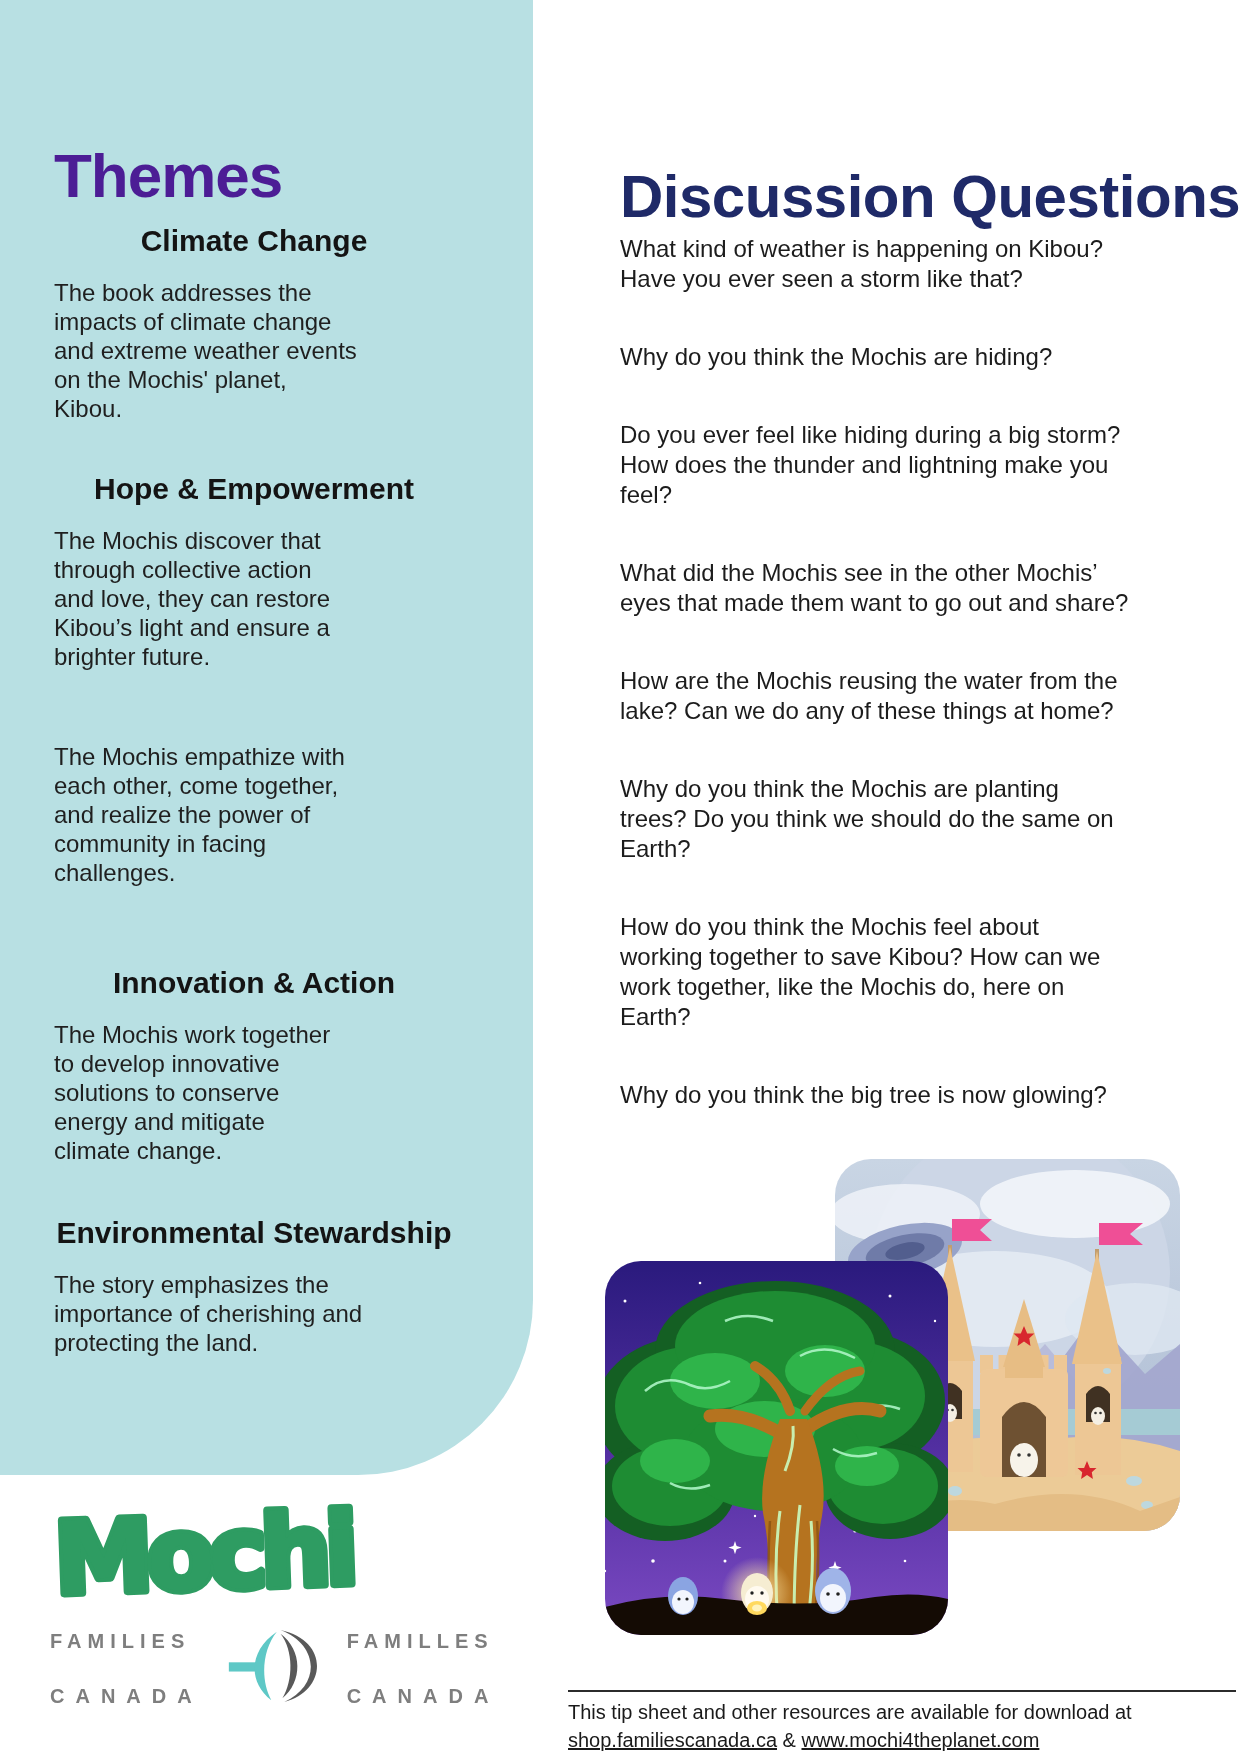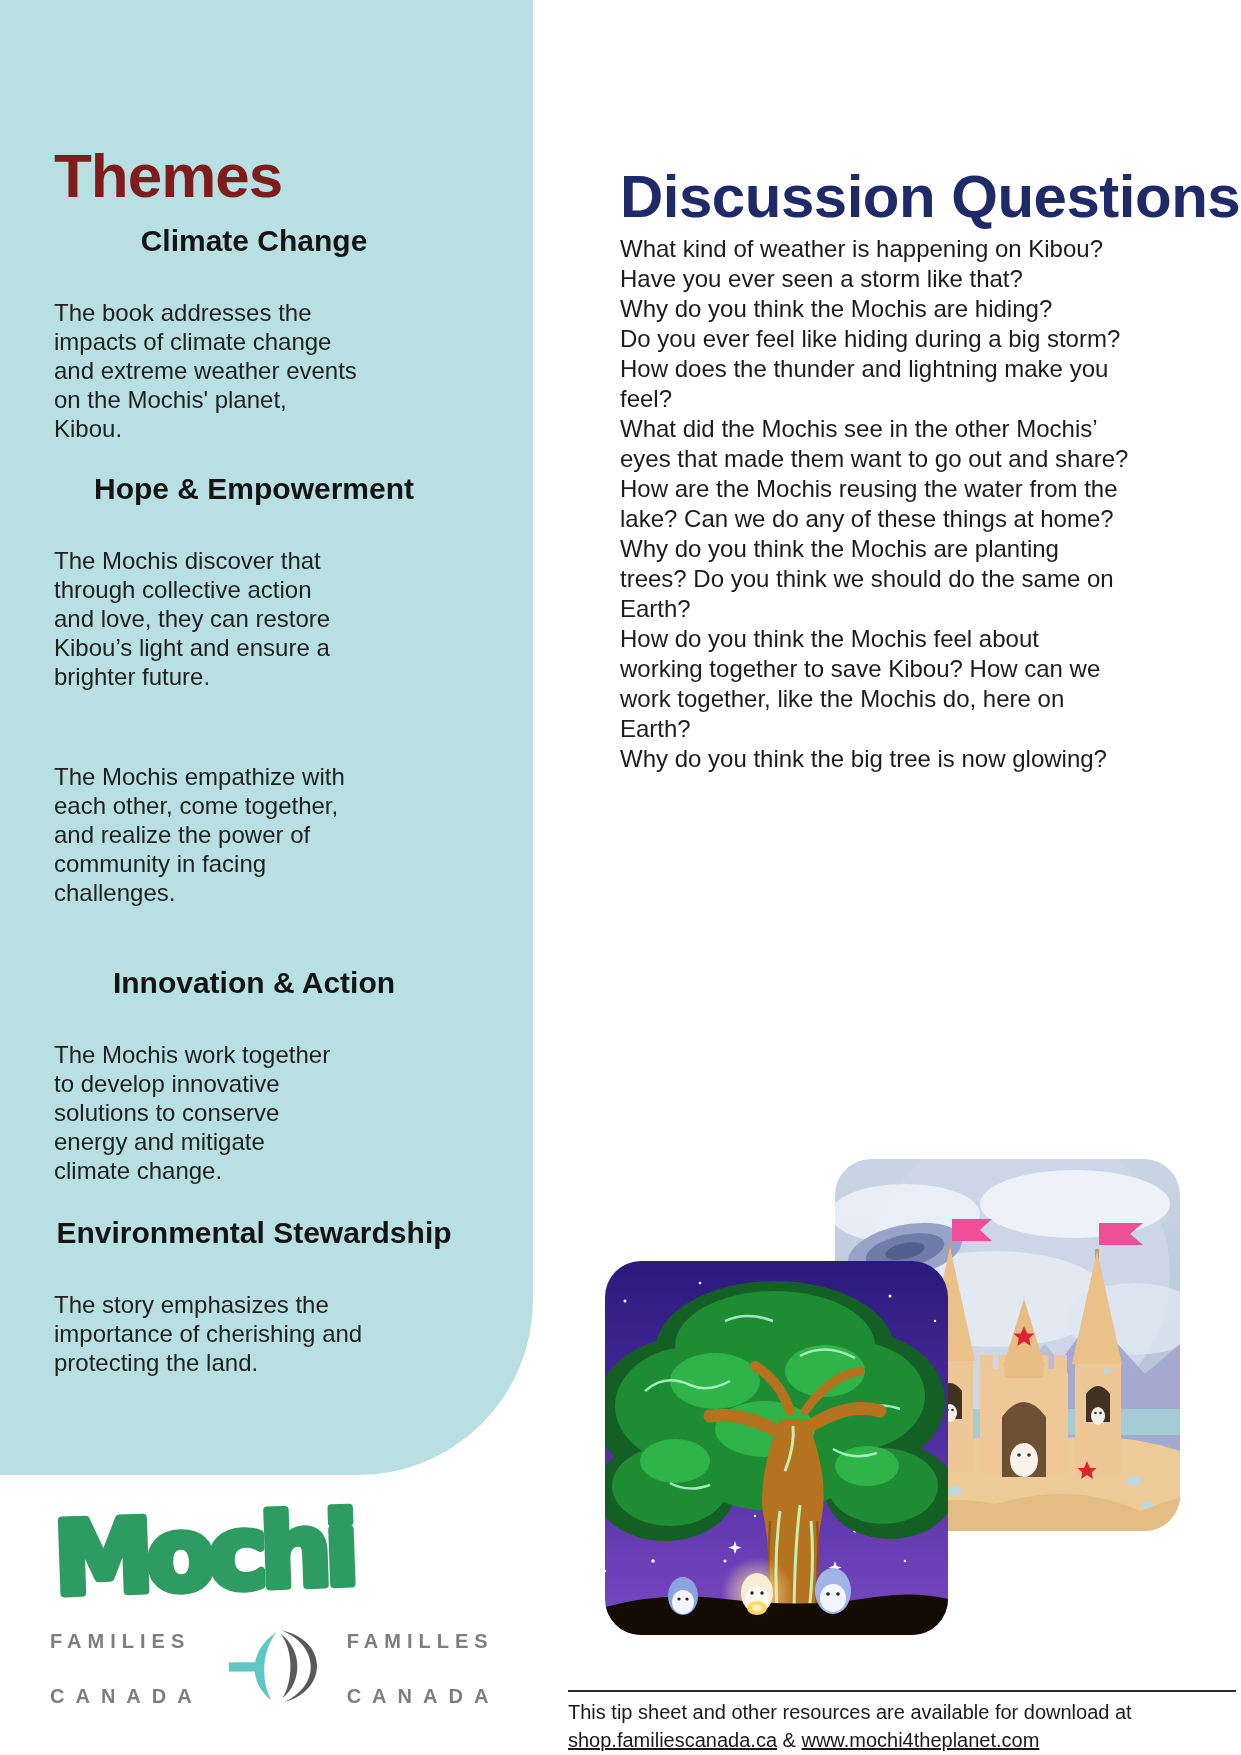--- a/index.html
+++ b/index.html
@@ -3,29 +3,29 @@
 <meta charset="utf-8">
 <style>
   html,body{margin:0;padding:0;}
   body{width:1241px;height:1755px;position:relative;background:#ffffff;
        font-family:"Liberation Sans",sans-serif;overflow:hidden;}
   .abs{position:absolute;}
   
   .panel{left:0;top:0;width:533px;height:1475px;background:#b8e0e3;
          border-bottom-right-radius:175px;}
   .themes-title{left:54px;top:100px;font-size:62px;line-height:68px;font-weight:bold;
-                color:#7f1d1d;letter-spacing:-1px;}
+                color:#4c1d95;letter-spacing:-1px;}
   .section{left:54px;width:400px;}
   .section h2{margin:0;font-size:30px;line-height:34px;font-weight:bold;color:#141414;text-align:center;}
-  .section p{margin:40px 0 0 0;font-size:24px;line-height:29px;color:#1f1f1f;
+  .section p{margin:20px 0 0 0;font-size:24px;line-height:29px;color:#1f1f1f;
              white-space:pre-line;}
   
   .disc-title{left:620px;top:130px;font-size:60px;line-height:54px;font-weight:bold;
               color:#1f2a68;letter-spacing:-0.5px;}
-  .questions{left:620px;top:234px;width:575px;display:flex;flex-direction:column;}
+  .questions{left:620px;top:234px;width:575px;display:flex;flex-direction:column;gap:48px;}
   .q{margin:0;font-size:24px;line-height:30px;color:#1c1c1c;white-space:pre-line;}
   
   .card{overflow:hidden;border-radius:36px;}
   .card-sandcastle{left:835px;top:1159px;width:345px;height:372px;z-index:1;}
   .card-tree{left:605px;top:1261px;width:343px;height:374px;z-index:2;}
   .card svg{display:block;width:100%;height:100%;}
   
   .mochi-logo{left:52px;top:1490px;width:340px;height:130px;}
   .families-logo{left:50px;top:1630px;display:flex;gap:24px;}
   .fc-text{color:#7e7e7e;font-weight:bold;font-size:20px;line-height:23px;}

